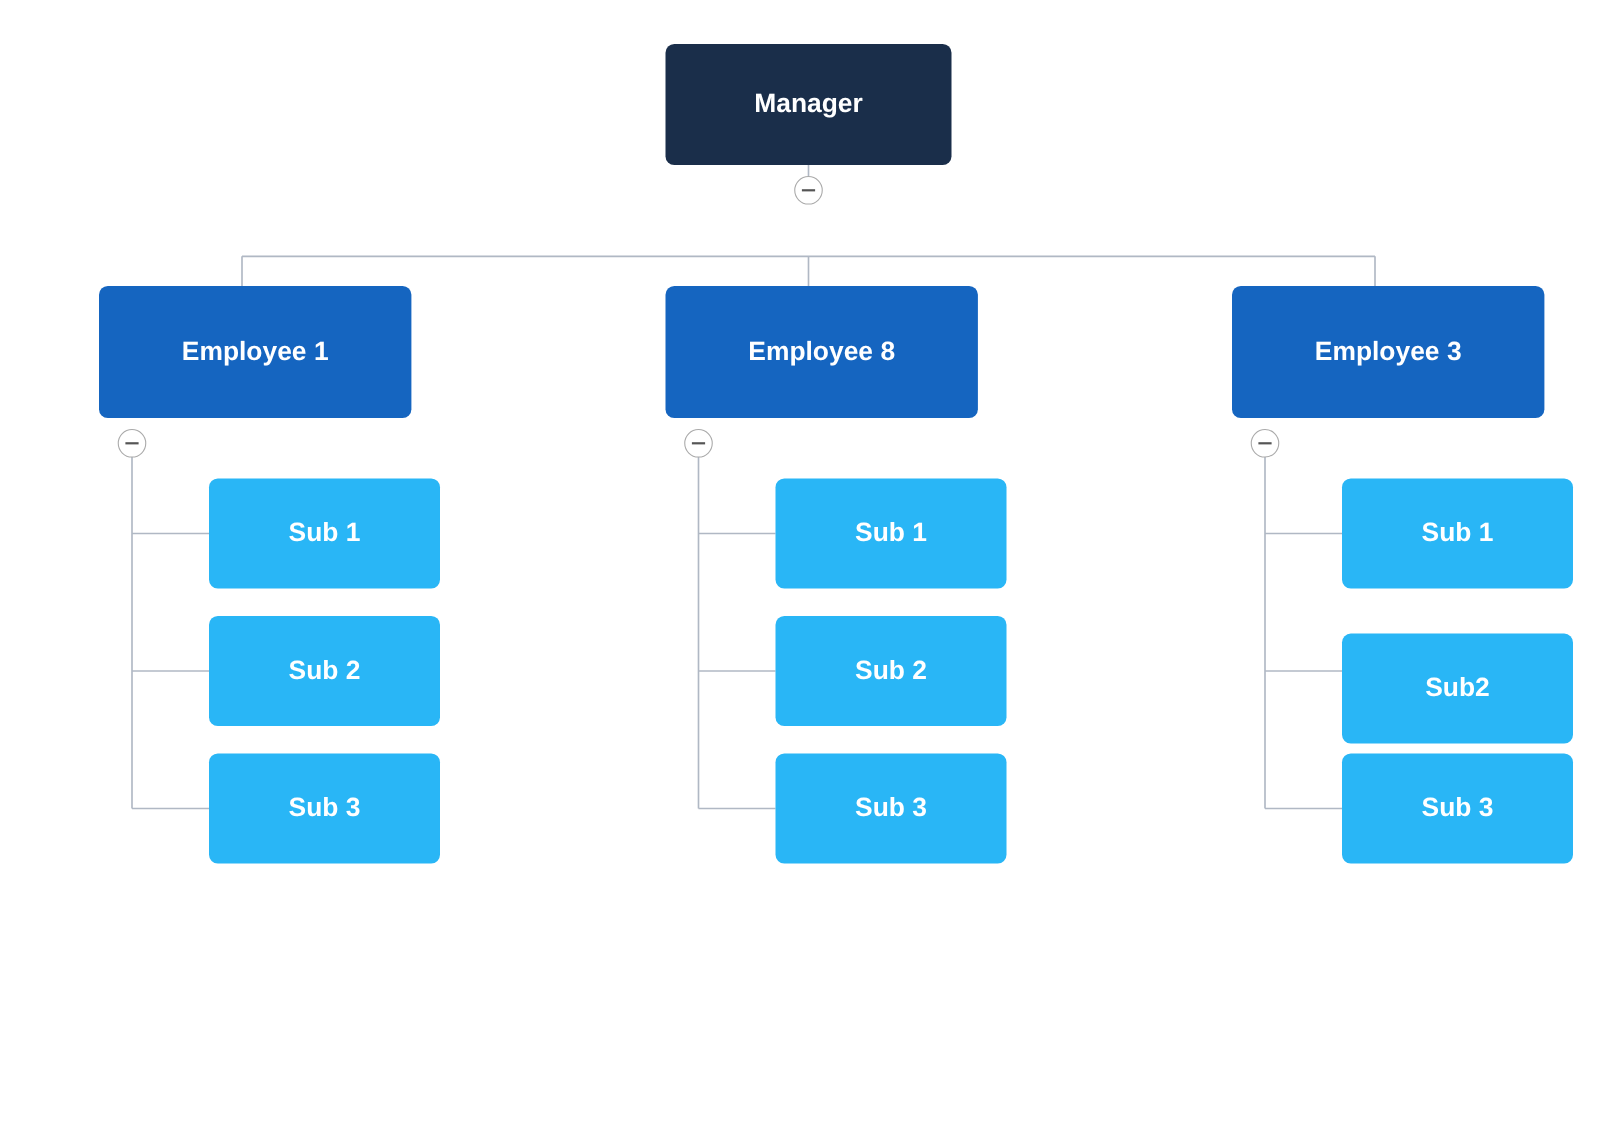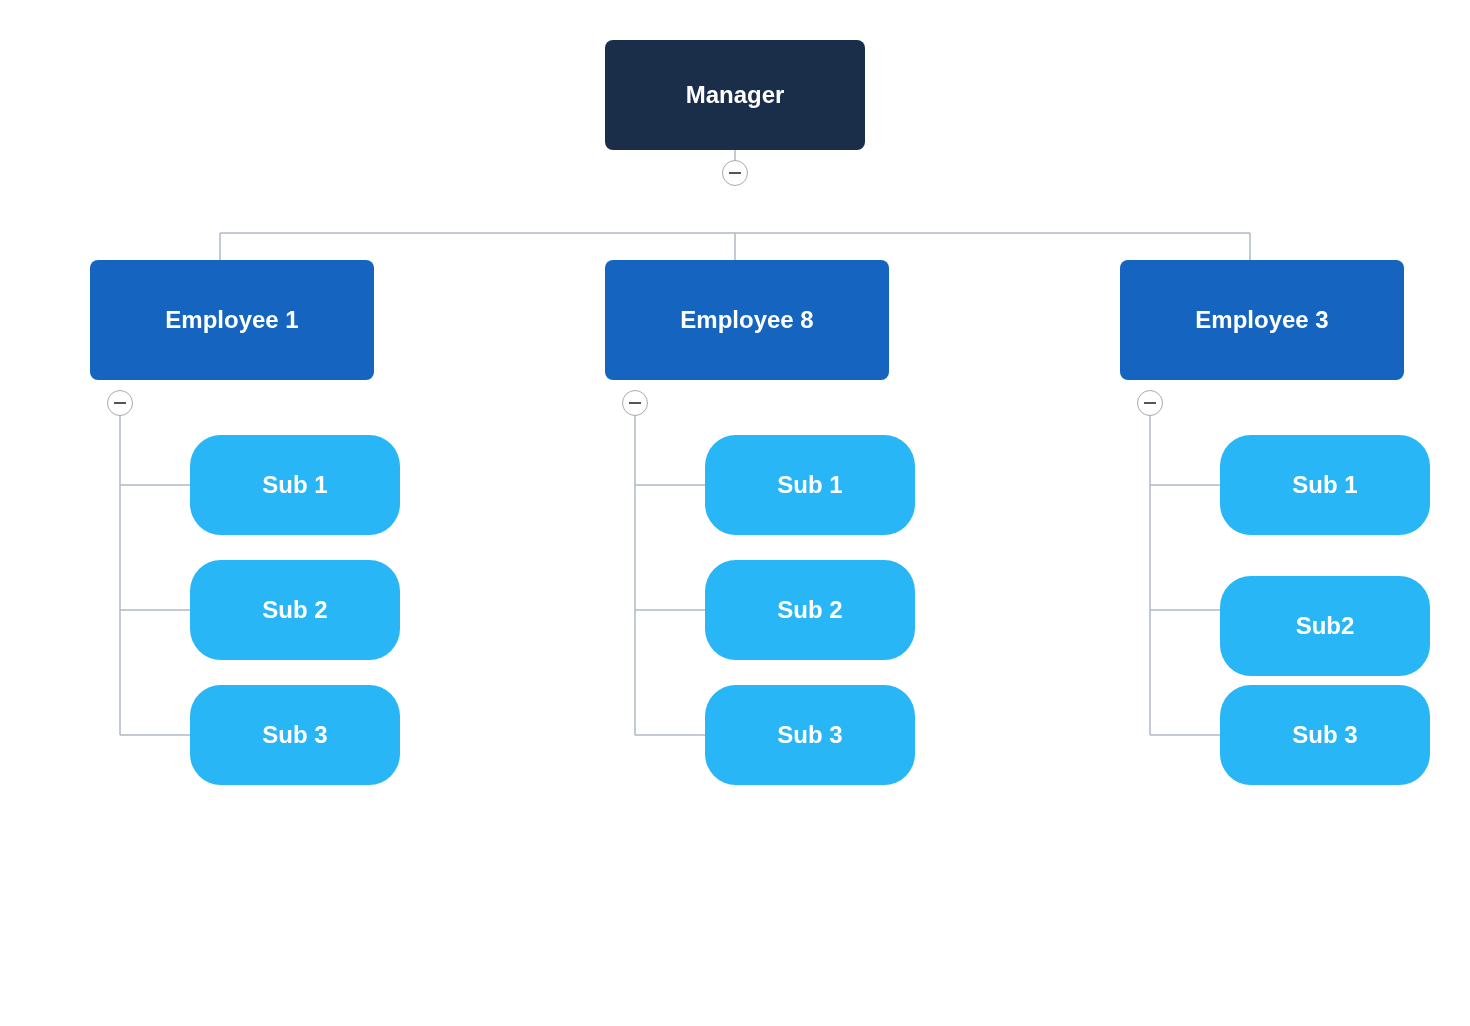--- a/index.html
+++ b/index.html
@@ -44,21 +44,20 @@
     .node-employee {
       background: #1565c0;
       width: 284px;
       height: 120px;
     }
 
     .node-sub {
       background: #29b6f6;
       width: 210px;
       height: 100px;
-      border-radius: 31px;
     }
 
     
     .collapse-btn {
       width: 26px;
       height: 26px;
       border-radius: 50%;
       border: 1.5px solid #aaa;
       background: #fff;
       display: flex;

